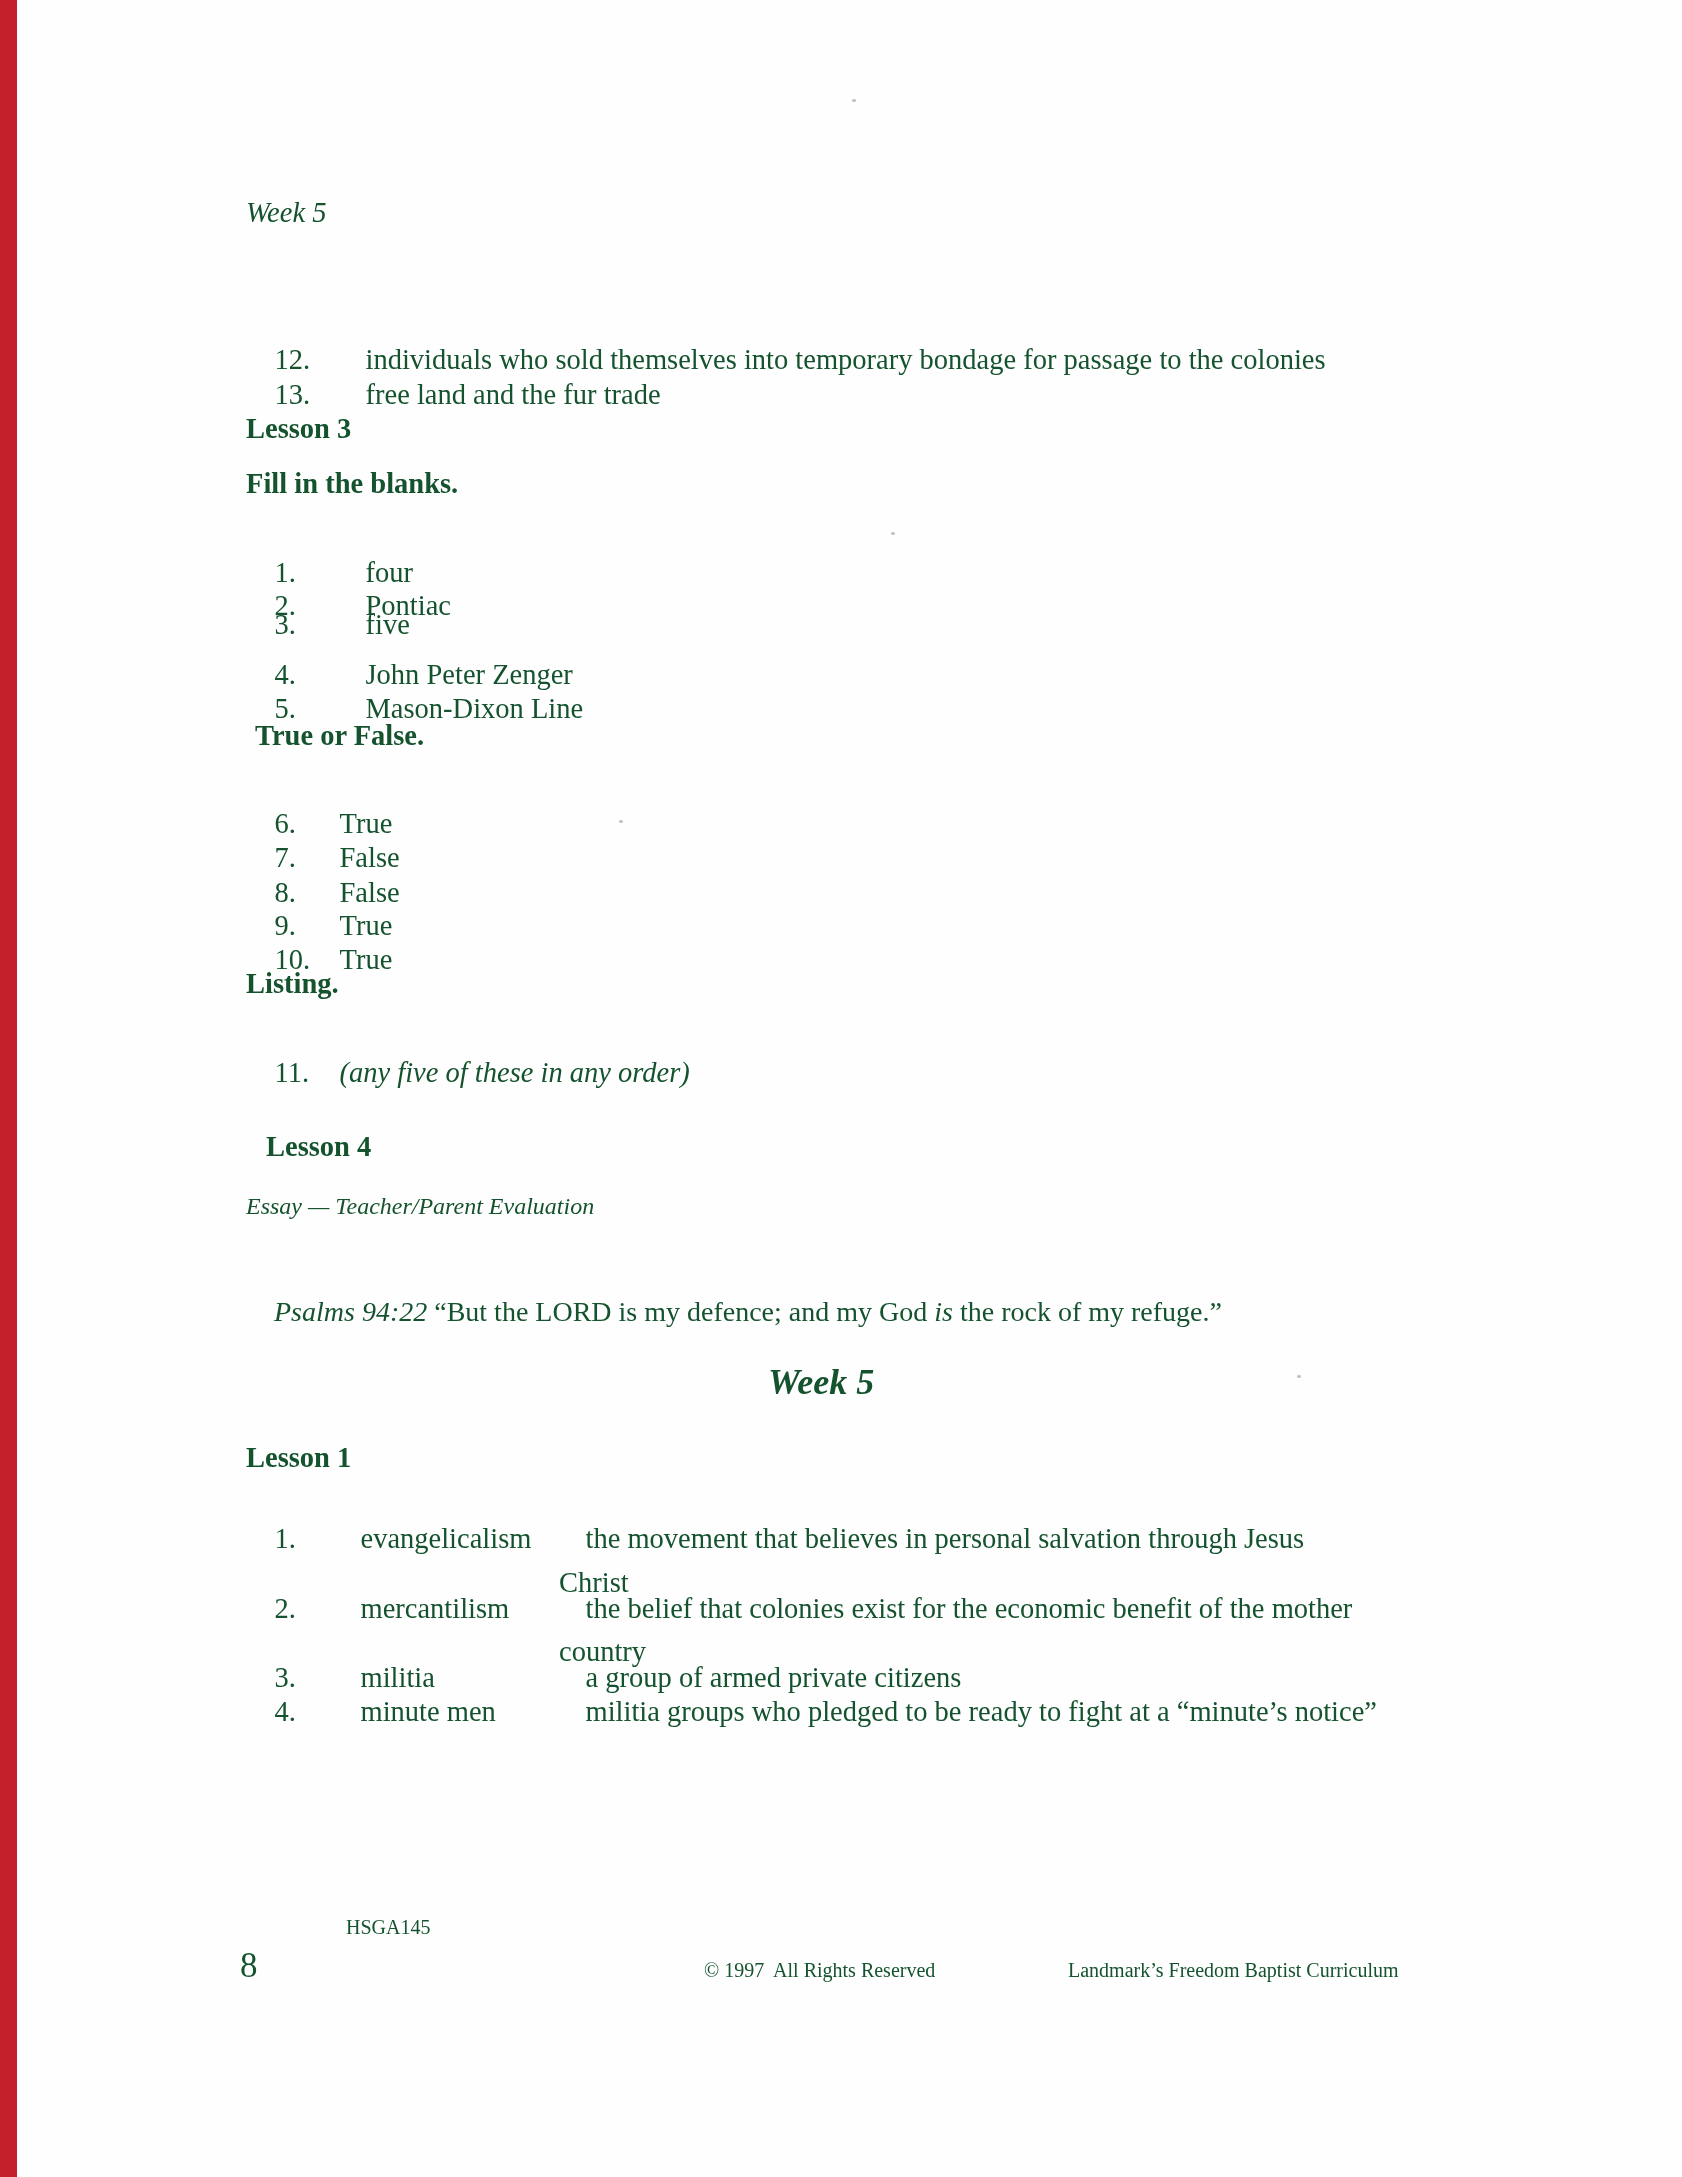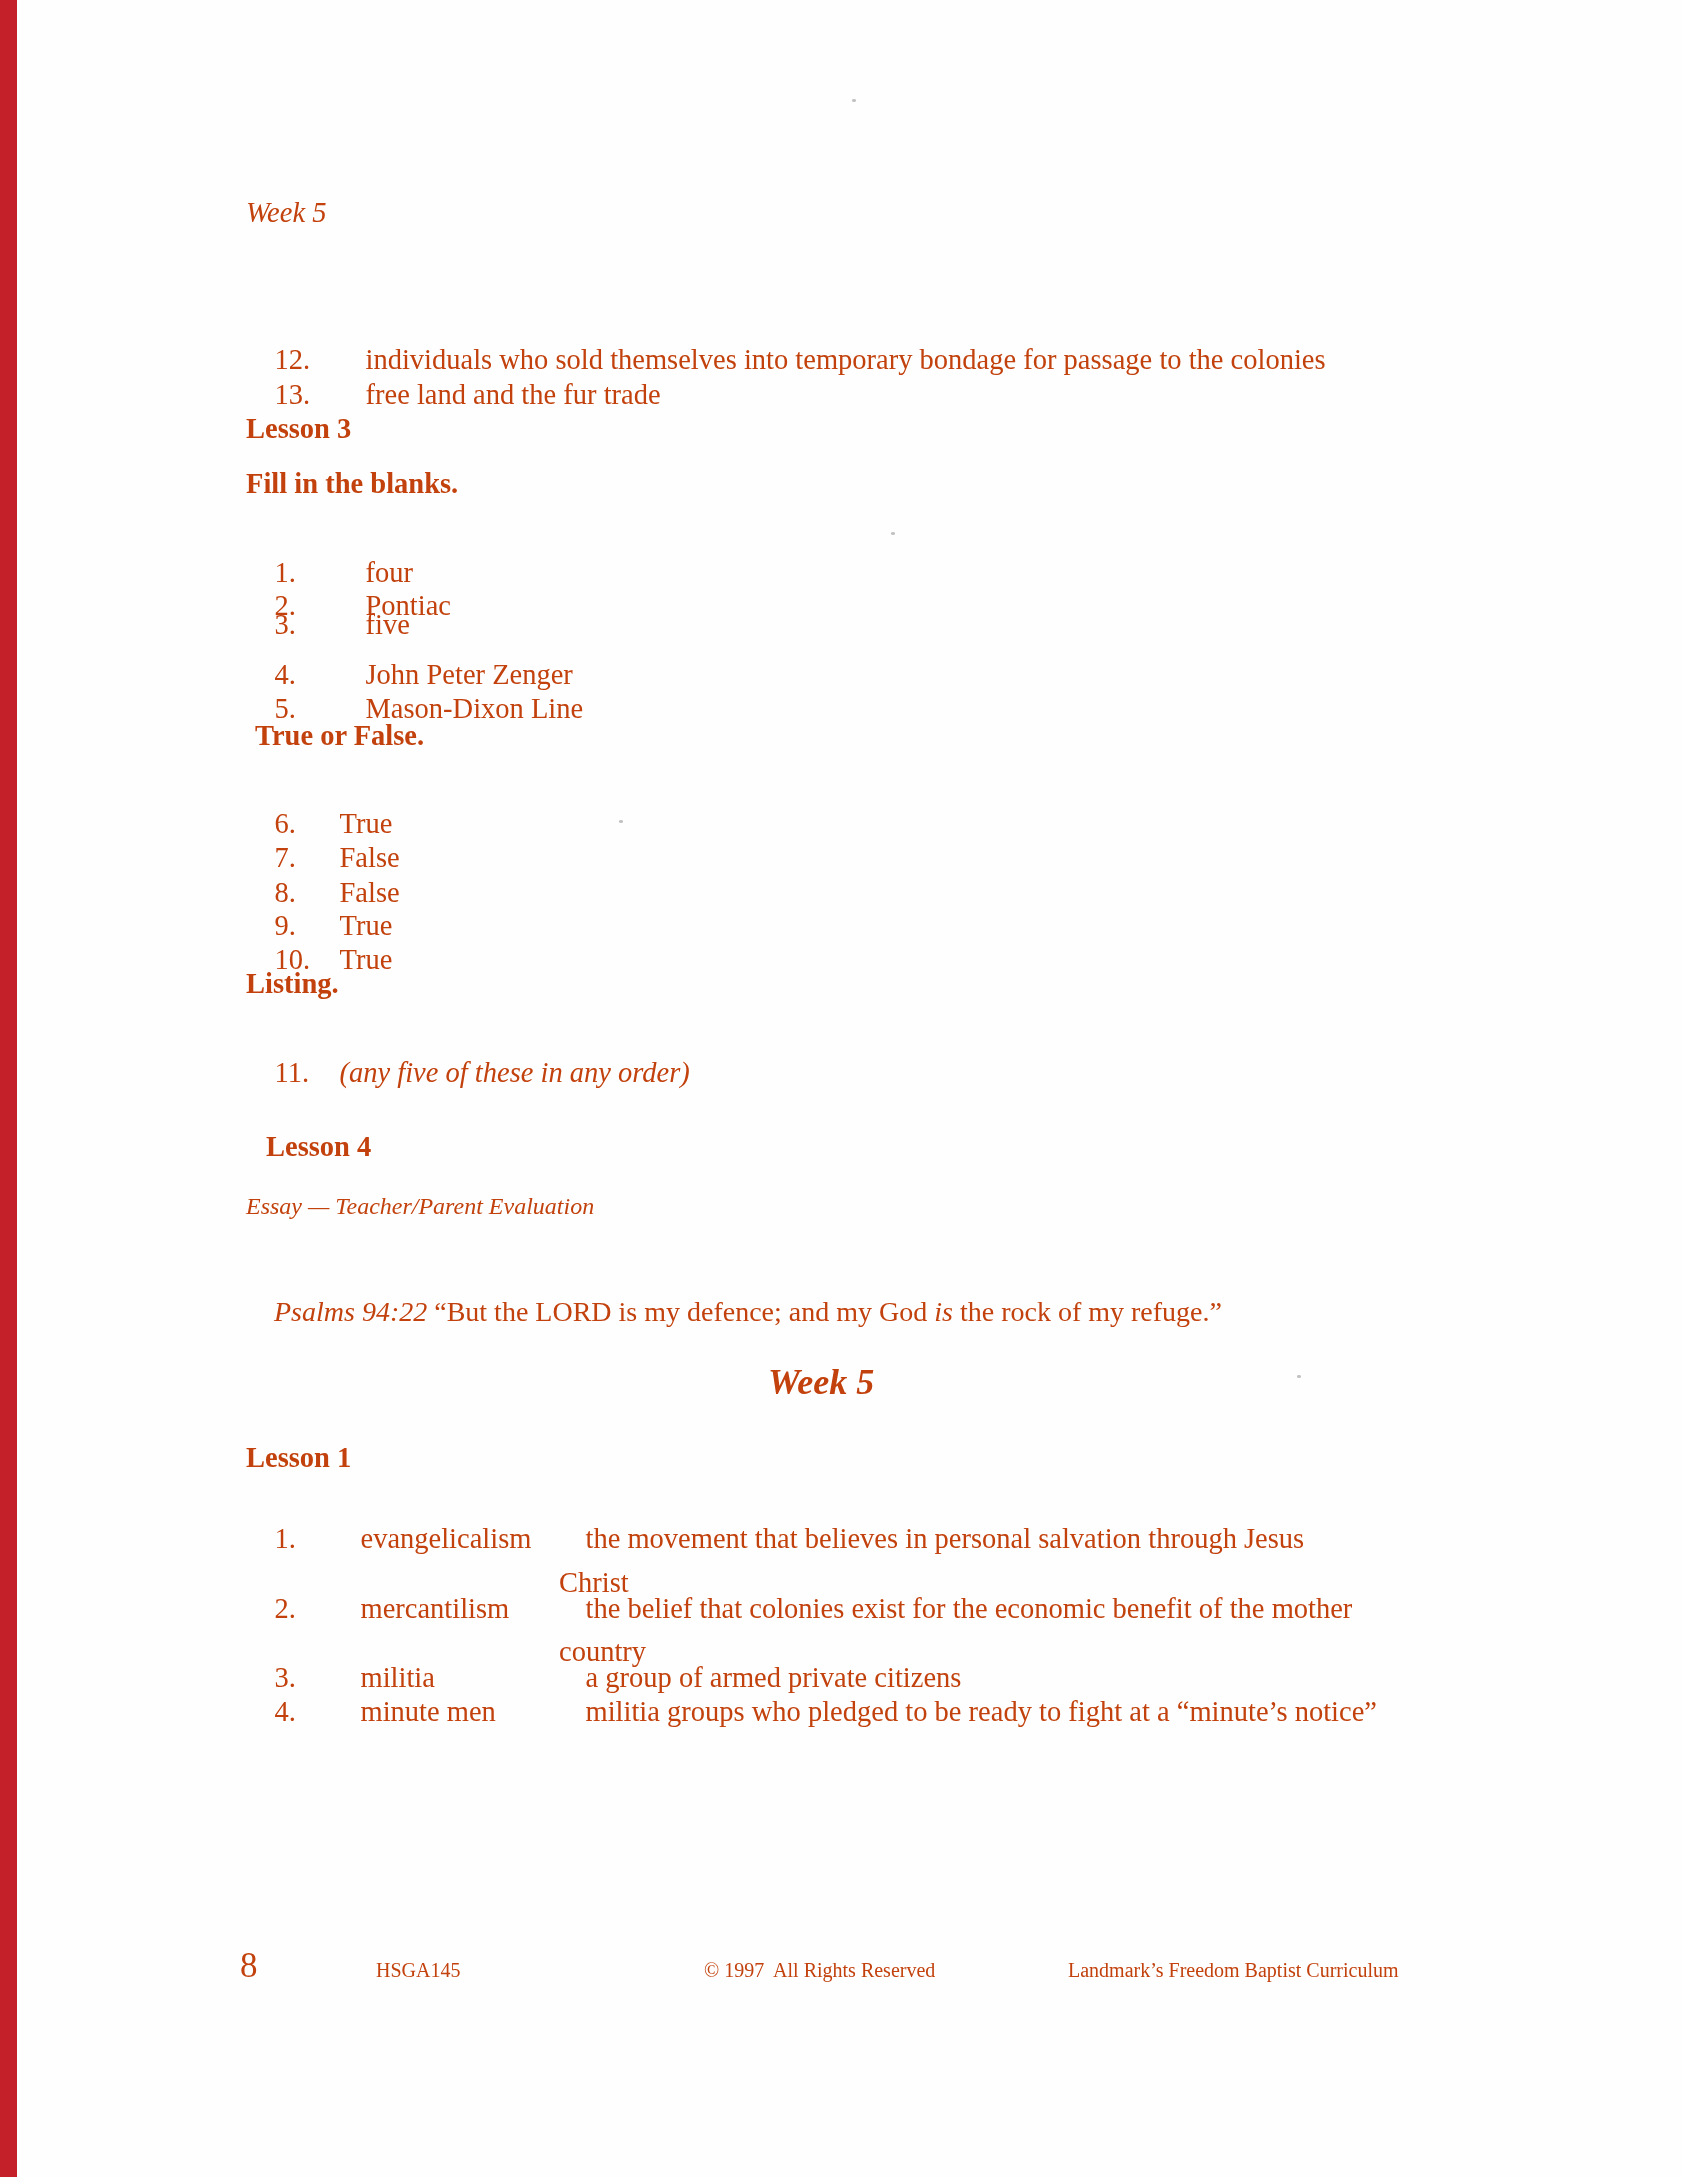--- a/index.html
+++ b/index.html
@@ -2,21 +2,21 @@
 <html style="font-size:14px"><head>
 <meta charset="utf-8">
 <style>
   html, body { margin: 0; padding: 0; background: #ffffff; }
   .page {
     position: relative;
     width: 1683px;
     height: 2177px;
     background: #fefefe;
     font-family: "Liberation Serif", serif;
-    color: #c2410c;
+    color: #14532d;
     overflow: hidden;
   }
   .stripe {
     position: absolute;
     left: 0; top: 0;
     width: 17.3px; height: 100%;
     background: #c4202a;
   }
   .line {
     position: absolute;
@@ -131,18 +131,18 @@
 
   <div class="line" style="top:1631px;">
     <span class="l1-num">3.</span><span class="l1-term">militia</span><span>a group of armed private citizens</span>
   </div>
 
   <div class="line" style="top:1665px;">
     <span class="l1-num">4.</span><span class="l1-term">minute men</span><span>militia groups who pledged to be ready to fight at a “minute’s notice”</span>
   </div>
 
   <span class="footer-item footer-pagenum" style="left:240px; top:1946px;">8</span>
-  <span class="footer-item" style="left:346px; top:1959px;margin-left:30px;">HSGA145</span>
+  <span class="footer-item" style="left:346px; top:1916px;">HSGA145</span>
   <span class="footer-item" style="left:704px; top:1959px;">© 1997  All Rights Reserved</span>
   <span class="footer-item" style="left:1068px; top:1959px;">Landmark’s Freedom Baptist Curriculum</span>
 
 </div>
 
 
 </body></html>

